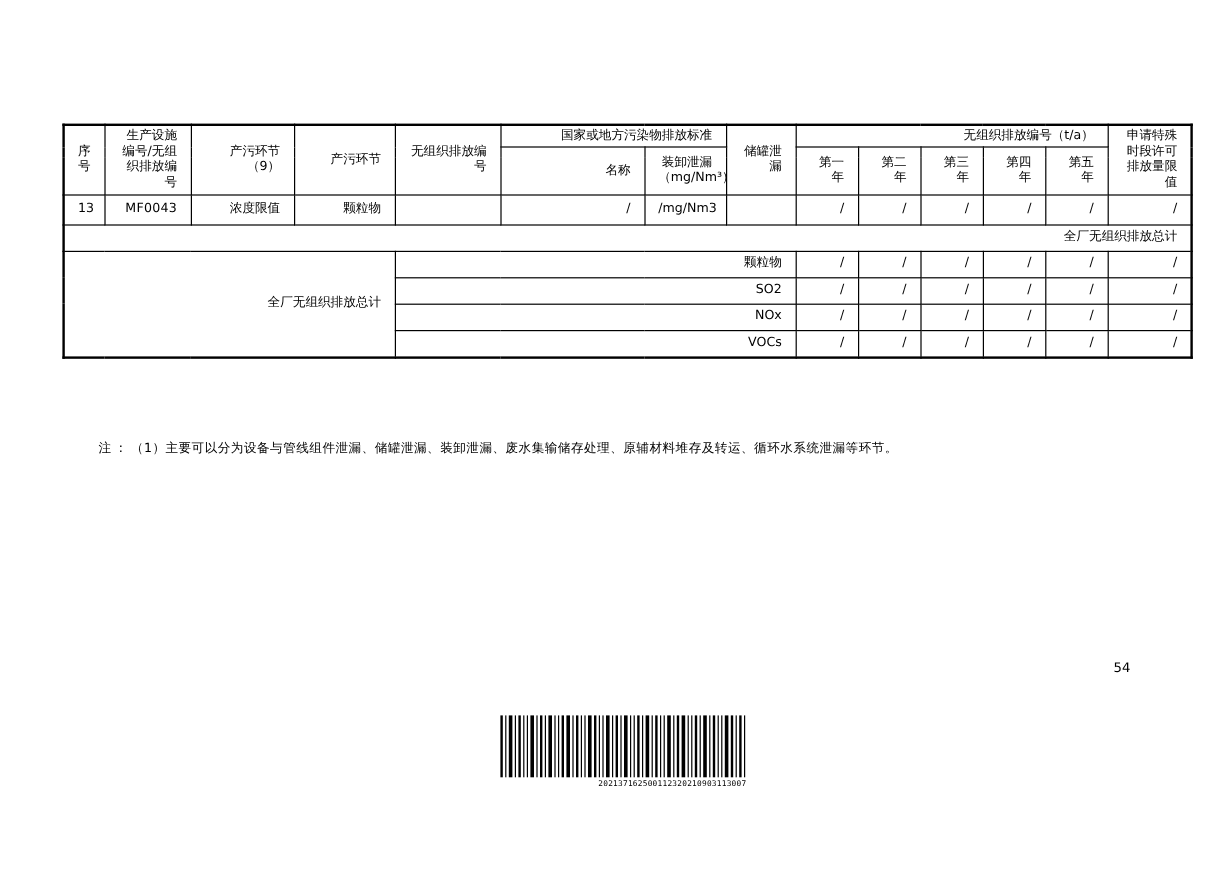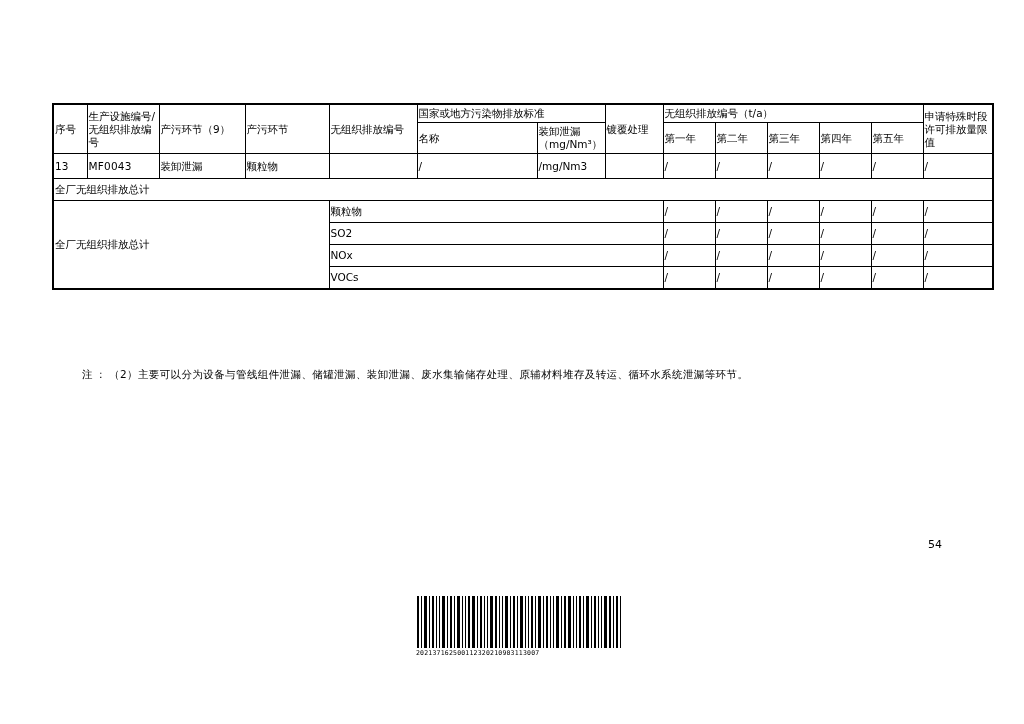--- a/index.html
+++ b/index.html
@@ -33,23 +33,23 @@
     border-collapse: collapse;
     table-layout: fixed;
     width: 920px;
     border: 2px solid #000;
   }
   table.emission td, table.emission th {
     border: 1px solid #000;
     font-weight: normal;
     font-size: 10.5px;
     line-height: 1.25;
-    text-align: left;
+    text-align: right;
     vertical-align: middle;
-    padding: 2px 1px;
+    padding: 2px 11px;
     font-family: "DejaVu Sans", sans-serif;
   }
   .hdr-cell {
     font-size: 10.5px;
   }
   .sub-unit {
     font-size: 9px;
     line-height: 1.15;
   }
   .row-data td {
@@ -89,31 +89,31 @@
     font-family: "DejaVu Sans", sans-serif;
   }
   .note .note-label {
     letter-spacing: 3px;
   }
 
   
   .page-num {
     position: absolute;
     right: 82px;
-    top: 538px;
+    top: 550px;
     font-size: 11px;
   }
 
   
   .barcode-block {
     position: absolute;
     left: 416px;
     top: 596px;
     width: 206px;
-    text-align: left;
+    text-align: right;
   }
   .barcode-bars {
     height: 52px;
     width: 206px;
     display: block;
   }
   .barcode-text {
     font-family: "DejaVu Sans Mono", monospace;
     font-size: 6.5px;
     letter-spacing: 0.2px;
@@ -146,40 +146,40 @@
       </colgroup>
 
       <tbody>
           <tr>
         <td class="hdr-cell" rowspan="3">序号</td>
         <td class="hdr-cell" rowspan="3">生产设施编号/无组织排放编号</td>
         <td class="hdr-cell" rowspan="3">产污环节（9）</td>
         <td class="hdr-cell" rowspan="3">产污环节</td>
         <td class="hdr-cell" rowspan="3">无组织排放编号</td>
         <td class="hdr-cell" colspan="2">国家或地方污染物排放标准</td>
-        <td class="hdr-cell" rowspan="3">镀覆处理</td>
+        <td class="hdr-cell" rowspan="3">储罐泄漏</td>
         <td class="hdr-cell" colspan="5">无组织排放编号（t/a）</td>
         <td class="hdr-cell" rowspan="3">申请特殊时段许可排放量限值</td>
       </tr>
 
       <tr>
         <td class="hdr-cell" rowspan="2">名称</td>
         <td class="hdr-cell sub-unit" rowspan="2">装卸泄漏（mg/Nm³）</td>
         <td class="hdr-cell" rowspan="2">第一年</td>
         <td class="hdr-cell" rowspan="2">第二年</td>
         <td class="hdr-cell" rowspan="2">第三年</td>
         <td class="hdr-cell" rowspan="2">第四年</td>
         <td class="hdr-cell" rowspan="2">第五年</td>
       </tr>
       <tr></tr>
 
       <tr class="row-data">
         <td>13</td>
         <td class="code-cell">MF0043</td>
-        <td>装卸泄漏</td>
+        <td>浓度限值</td>
         <td>颗粒物</td>
         <td></td>
         <td class="slash">/</td>
         <td>/mg/Nm3</td>
         <td></td>
         <td class="slash">/</td>
         <td class="slash">/</td>
         <td class="slash">/</td>
         <td class="slash">/</td>
         <td class="slash">/</td>
@@ -225,21 +225,21 @@
         <td class="slash">/</td>
         <td class="slash">/</td>
         <td class="slash">/</td>
         <td class="slash">/</td>
       </tr>
     </tbody>
       </table>
   </div>
 
   <div class="note">
-    <span class="note-label">注：</span><span>（2）主要可以分为设备与管线组件泄漏、储罐泄漏、装卸泄漏、废水集输储存处理、原辅材料堆存及转运、循环水系统泄漏等环节。</span>
+    <span class="note-label">注：</span><span>（1）主要可以分为设备与管线组件泄漏、储罐泄漏、装卸泄漏、废水集输储存处理、原辅材料堆存及转运、循环水系统泄漏等环节。</span>
   </div>
 
   <div class="page-num">54</div>
 
   <div class="barcode-block">
     <svg class="barcode-bars" viewBox="0 0 206 52" preserveAspectRatio="none">
       <g fill="#000">
         <rect x="1" y="0" width="2" height="52"></rect>
         <rect x="5" y="0" width="1" height="52"></rect>
         <rect x="8" y="0" width="3" height="52"></rect>

